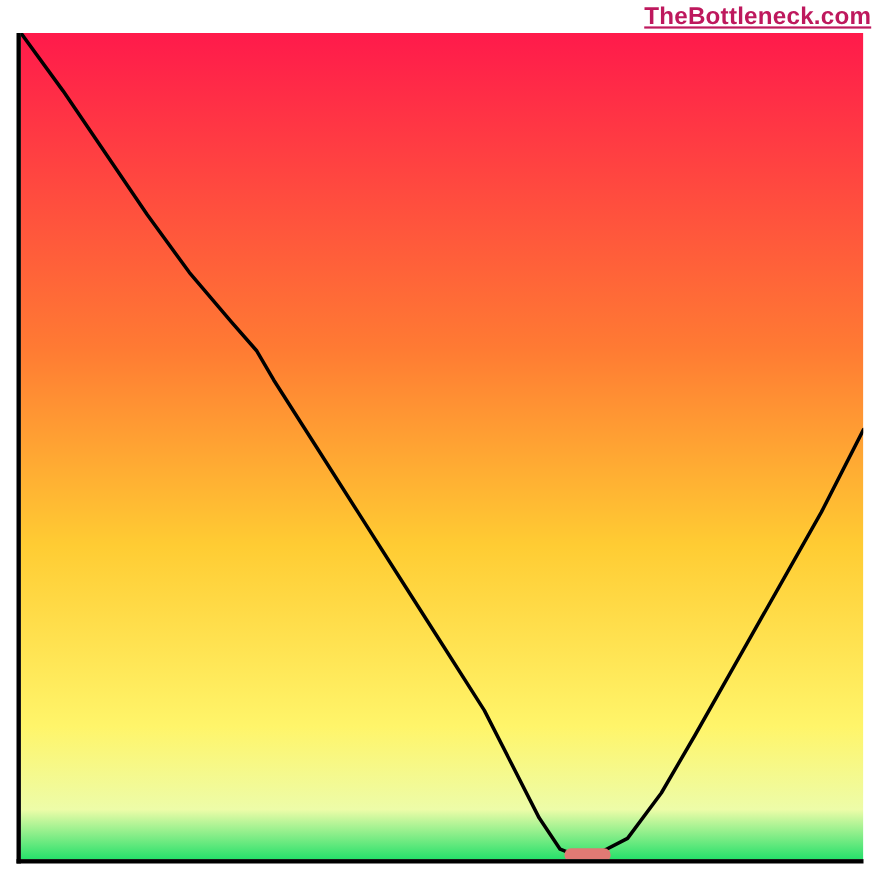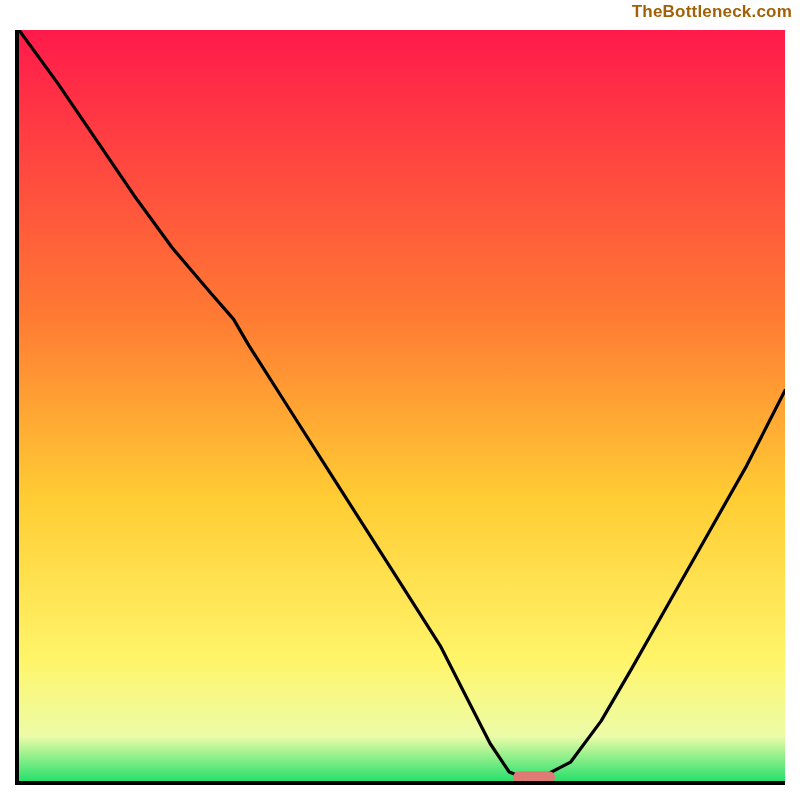--- a/index.html
+++ b/index.html
@@ -13,25 +13,26 @@
   .stage {
     position: relative;
     width: 800px;
     height: 800px;
   }
   .watermark {
     position: absolute;
     top: 2px;
     right: 8px;
     font-family: Arial, Helvetica, sans-serif;
-    font-size: 17px;
+    font-size: 22px;
     font-weight: 600;
-    color: #a16207;
+    color: #be185d;
     letter-spacing: 0.2px;
     z-index: 10;
+    text-decoration: underline;
   }
   .chart-area {
     position: absolute;
     left: 15px;
     top: 30px;
     width: 770px;
     height: 755px;
     border-left: 4px solid #000;
     border-bottom: 4px solid #000;
     box-sizing: border-box;

